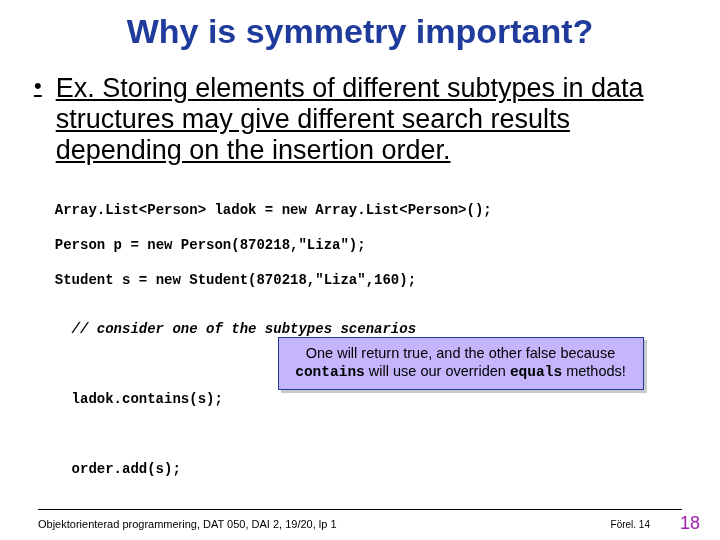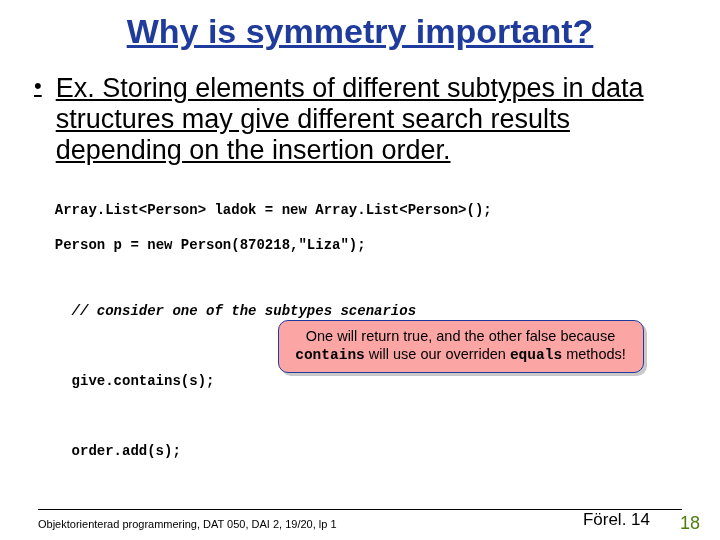--- a/index.html
+++ b/index.html
@@ -12,21 +12,20 @@
     position: relative;
     padding: 12px 38px 0 38px;
   }
   .title {
     font-family: Verdana, Geneva, sans-serif;
     color: #1f3b9b;
     font-size: 34px;
     text-align: center;
     margin-top: 0px;
     margin-bottom: 22px;
-    text-decoration: underline;
   }
   .bullet-wrap {
     display: flex;
     align-items: flex-start;
     margin-bottom: 18px;
     text-decoration: underline;
   }
   .bullet-dot {
     font-size: 22px;
     line-height: 26px;
@@ -53,23 +52,23 @@
   }
   .lower-area {
     position: relative;
     margin-top: 2px;
   }
   .callout {
     position: absolute;
     left: 240px;
     top: 34px;
     width: 366px;
-    background: #fca5a5;
+    background: #c4b5fd;
     border: 1.5px solid #1f3b9b;
-    border-radius: 10px;
+    border-radius: 0;
     box-shadow: 3px 3px 0 #c9c9c9;
     padding: 6px 12px 8px 11px;
     font-size: 14.5px;
     text-align: center;
     line-height: 1.25;
   }
   .callout b {
     font-family: "Courier New", Courier, monospace;
     font-weight: bold;
   }
@@ -85,51 +84,52 @@
     position: absolute;
     left: 38px;
     bottom: 10px;
     font-size: 11px;
     margin-top: 36px;
   }
   .footer-right {
     position: absolute;
     right: 70px;
     bottom: 10px;
-    font-size: 17px;
+    font-size: 10px;
     margin-left: 20px;
   }
   .page-num {
     position: absolute;
     right: 20px;
     bottom: 6px;
     font-size: 18px;
-    color: #4d7c0f;
+    color: #a21caf;
   }
 </style>
 </head>
 <body>
 
 <h1 class="title">Why is symmetry important?</h1>
 
 <div class="bullet-wrap">
   <span class="bullet-dot">•</span>
   <span class="bullet-text">Ex. Storing elements of different subtypes in data structures may give different search results depending on the insertion order.</span>
 </div>
 
 <div class="code code-block1">
   <span>Array.List&lt;Person&gt; ladok = new Array.List&lt;Person&gt;();</span><br>
   <span>Person p = new Person(870218,"Liza");</span><br>
+  <span>Student s = new Student(870218,"Liza",160);</span>
 </div>
 
 <div class="lower-area">
   <div class="code">
     <span class="comment">// consider one of the subtypes scenarios</span><br>
     <br>
-    <span>give.contains(s);</span><br>
+    <span>ladok.contains(s);</span><br>
     <br>
     <span>order.add(s);</span><br>
     
   </div>
 
   <div class="callout">
     <span>One will return true, and the other false because </span><b>contains</b><span> will use our overriden </span><b>equals</b><span> methods!</span>
   </div>
 </div>
 

